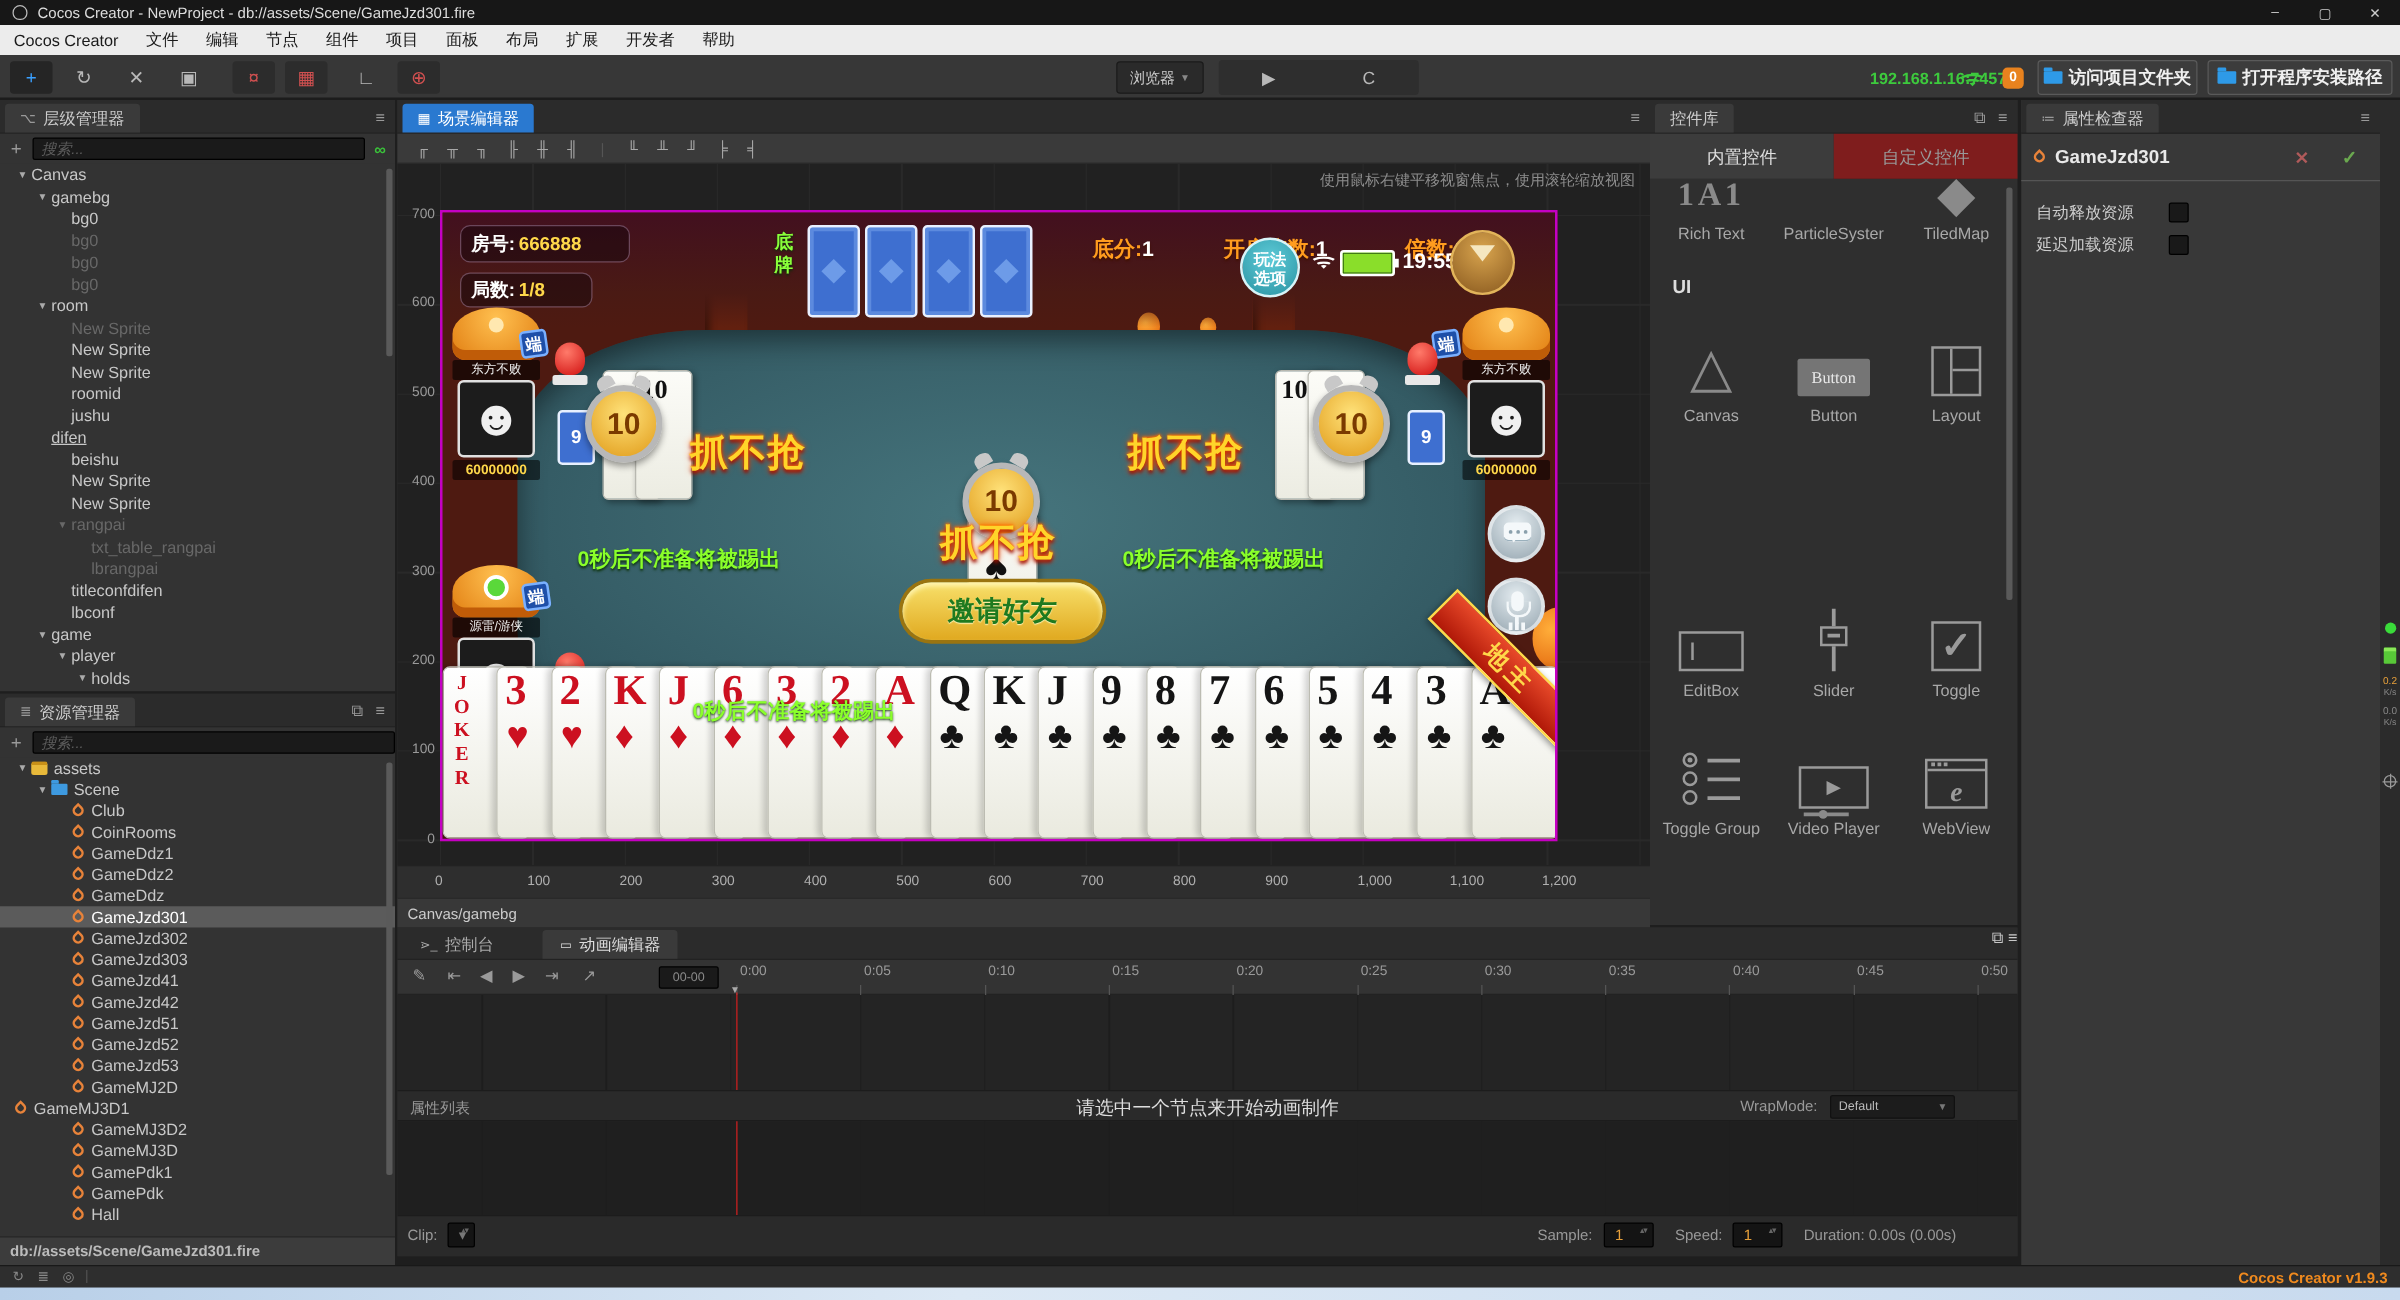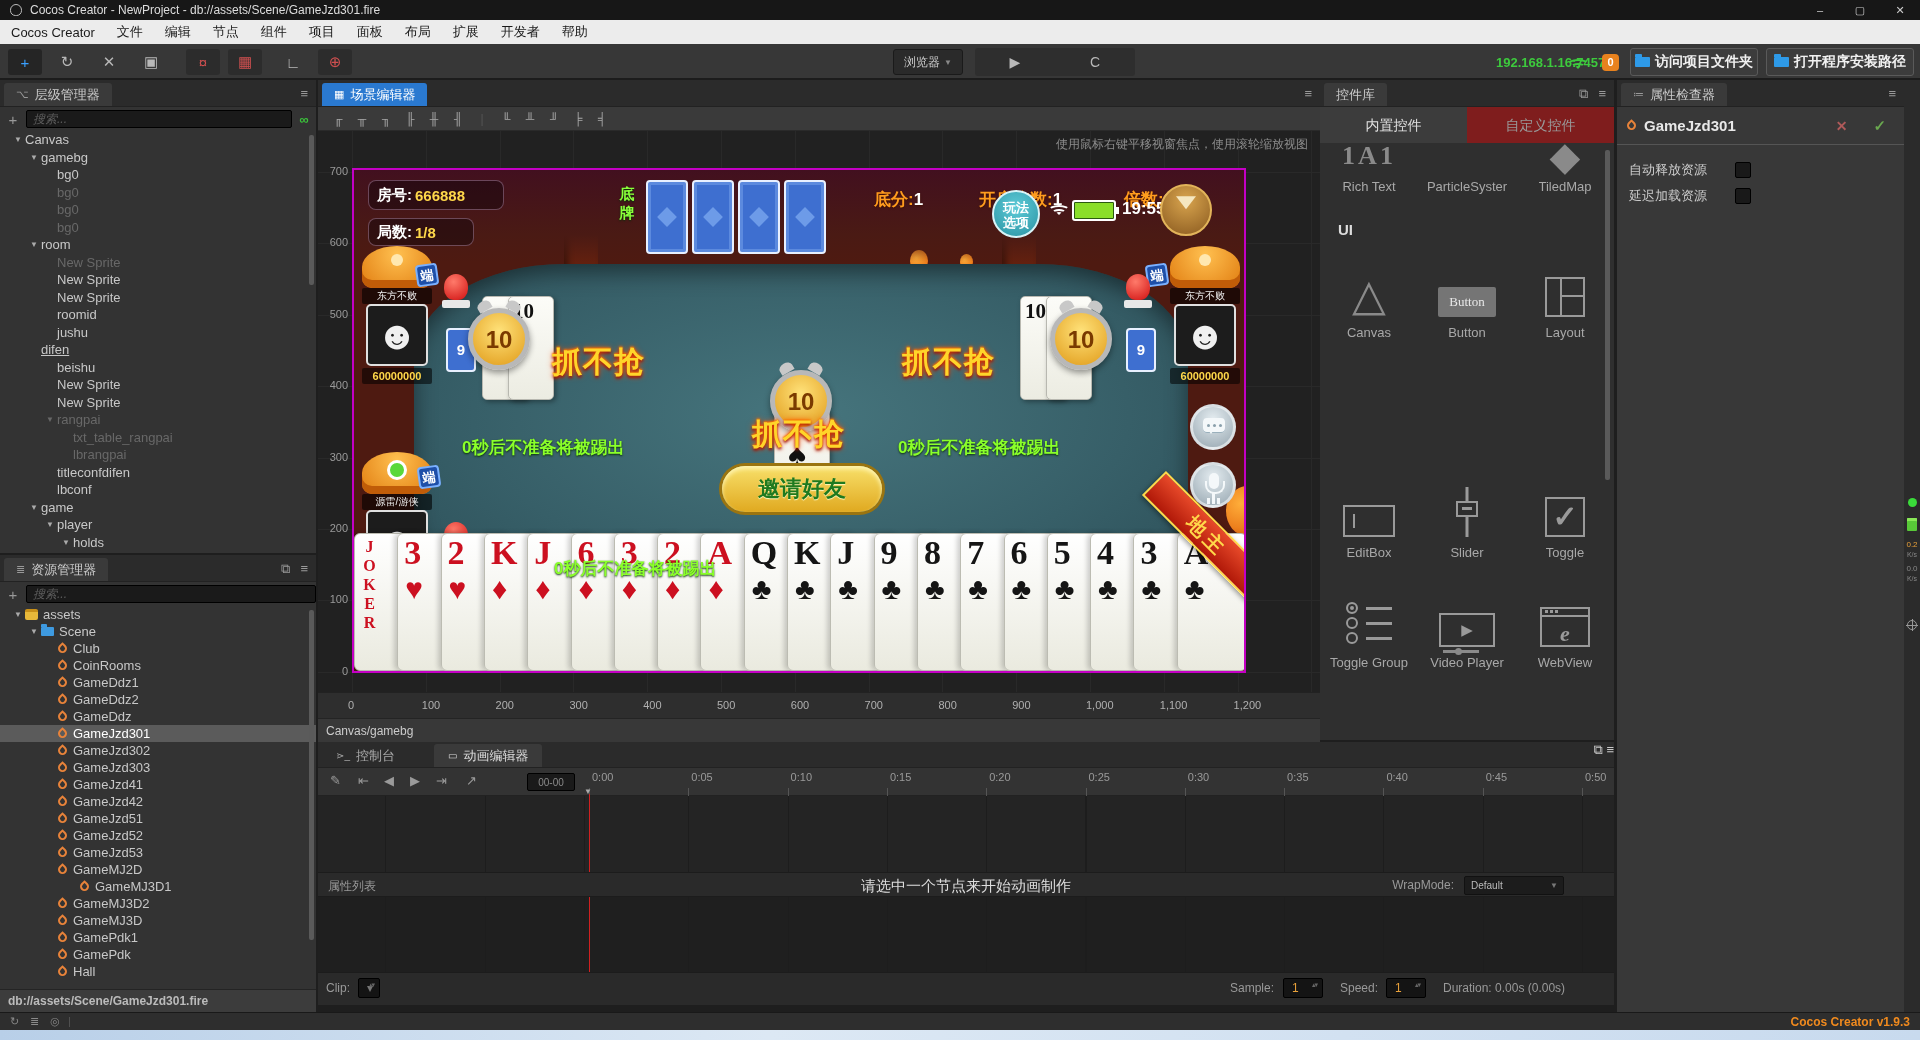--- a/index.html
+++ b/index.html
@@ -513,21 +513,21 @@
         <div class="trow" style="height: 17px; padding-left: 46px;">
           <span class="arr"></span>
           <span class="fire"></span>
           <span>GameJzd53</span>
         </div>
         <div class="trow" style="height: 17px; padding-left: 46px;">
           <span class="arr"></span>
           <span class="fire"></span>
           <span>GameMJ2D</span>
         </div>
-        <div class="trow" style="height: 17px; padding-left: 46px; margin-left: 22px;">
+        <div class="trow" style="height: 17px; ">
           <span class="arr"></span>
           <span class="fire"></span>
           <span>GameMJ3D1</span>
         </div>
         <div class="trow" style="height: 17px; padding-left: 46px;">
           <span class="arr"></span>
           <span class="fire"></span>
           <span>GameMJ3D2</span>
         </div>
         <div class="trow" style="height: 17px; padding-left: 46px;">

